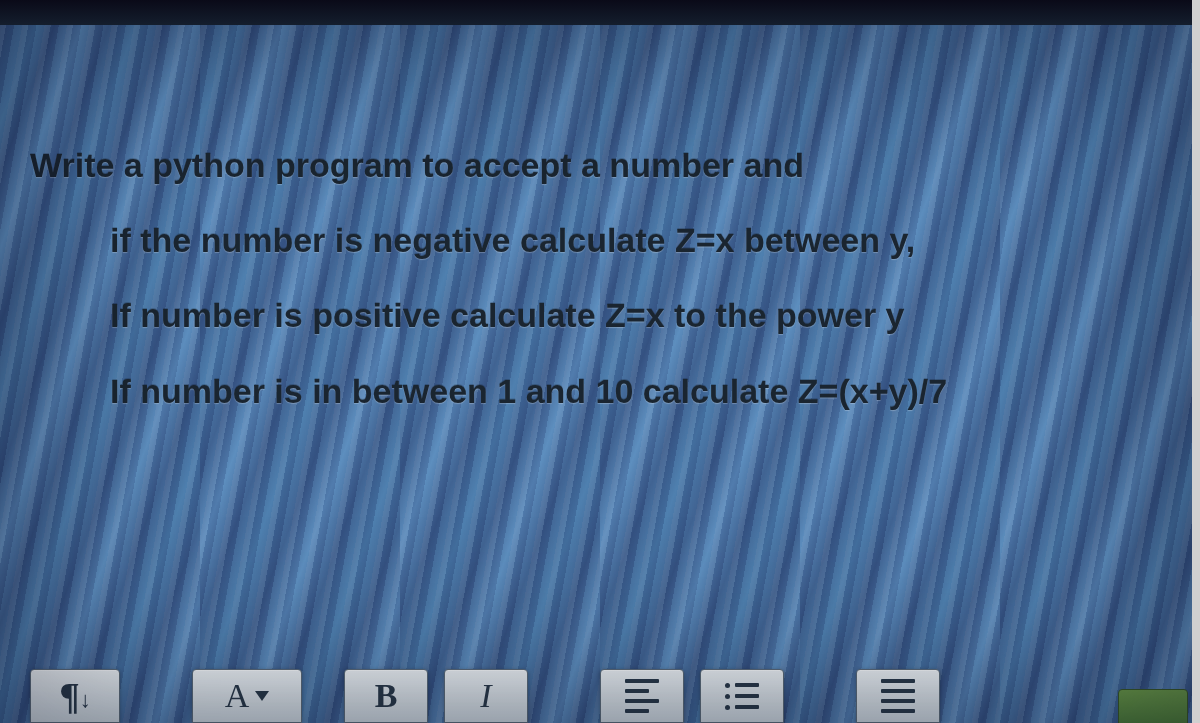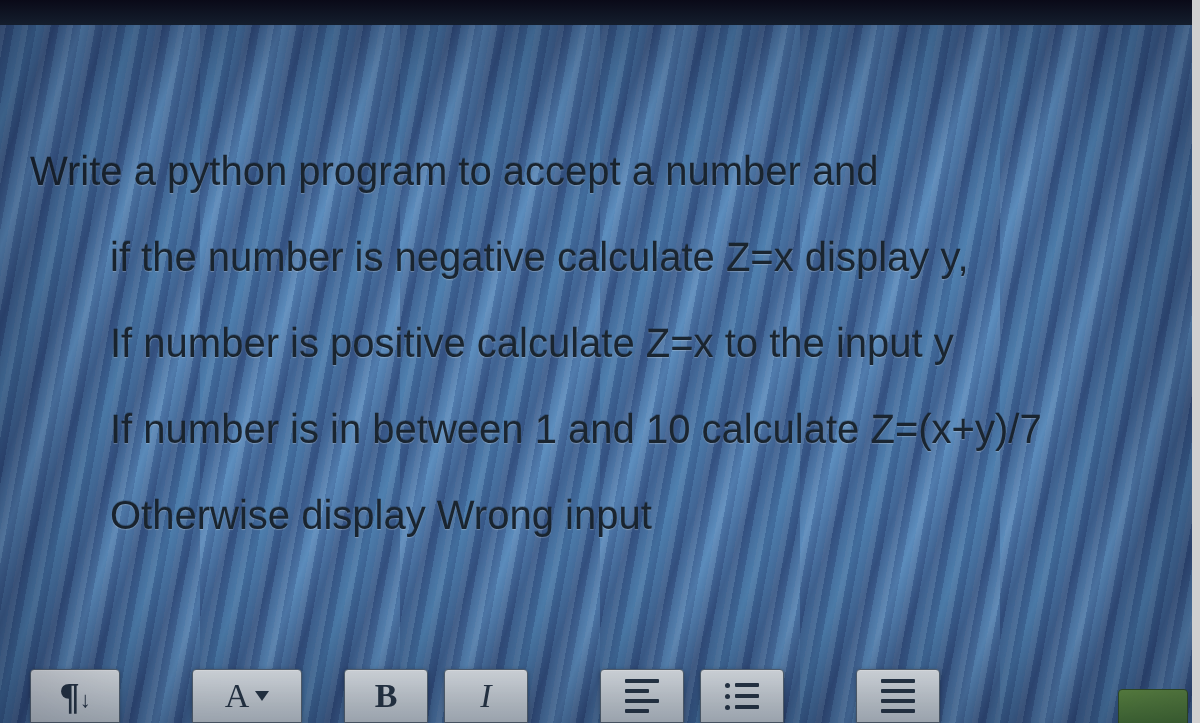--- a/index.html
+++ b/index.html
@@ -55,23 +55,23 @@
       top: 0;
       left: 0;
       right: 0;
       height: 40px;
       background: linear-gradient(to bottom, #0a0a18 0%, #1a2a3a 100%);
     }
     .content {
       position: relative;
       padding: 110px 30px 20px 30px;
       color: #1a2a3a;
-      font-size: 40px;
+      font-size: 34px;
       line-height: 1.8;
-      font-weight: 400;
+      font-weight: 700;
     }
     .content .line {
       margin-bottom: 14px;
       text-shadow: 0 1px 1px rgba(255,255,255,0.25), 0 -1px 0 rgba(0,0,0,0.2);
       color: #1a2530;
     }
     .indent {
       padding-left: 80px;
     }
     .toolbar {
@@ -203,24 +203,23 @@
 </head>
 <body>
 
 <div class="dark-bezel-top"></div>
 
 <div class="screen-area">
   <div class="moire-overlay"></div>
 
   <div class="content">
     <div class="line">Write a python program to accept a number and</div>
-    <div class="line indent">if the number is negative calculate Z=x display y,</div>
-    <div class="line indent">If number is positive calculate Z=x to the input y</div>
+    <div class="line indent">if the number is negative calculate Z=x between y,</div>
+    <div class="line indent">If number is positive calculate Z=x to the power y</div>
     <div class="line indent">If number is in between 1 and 10 calculate Z=(x+y)/7</div>
-    <div class="line indent">Otherwise display Wrong input</div>
   </div>
 
   <div class="toolbar">
     <div class="tb-btn paragraph">
       <span class="pilcrow label"><span>¶</span><span class="arrow">↓</span></span>
     </div>
 
     <div class="gap-spacer"></div>
 
     <div class="tb-btn wide">

